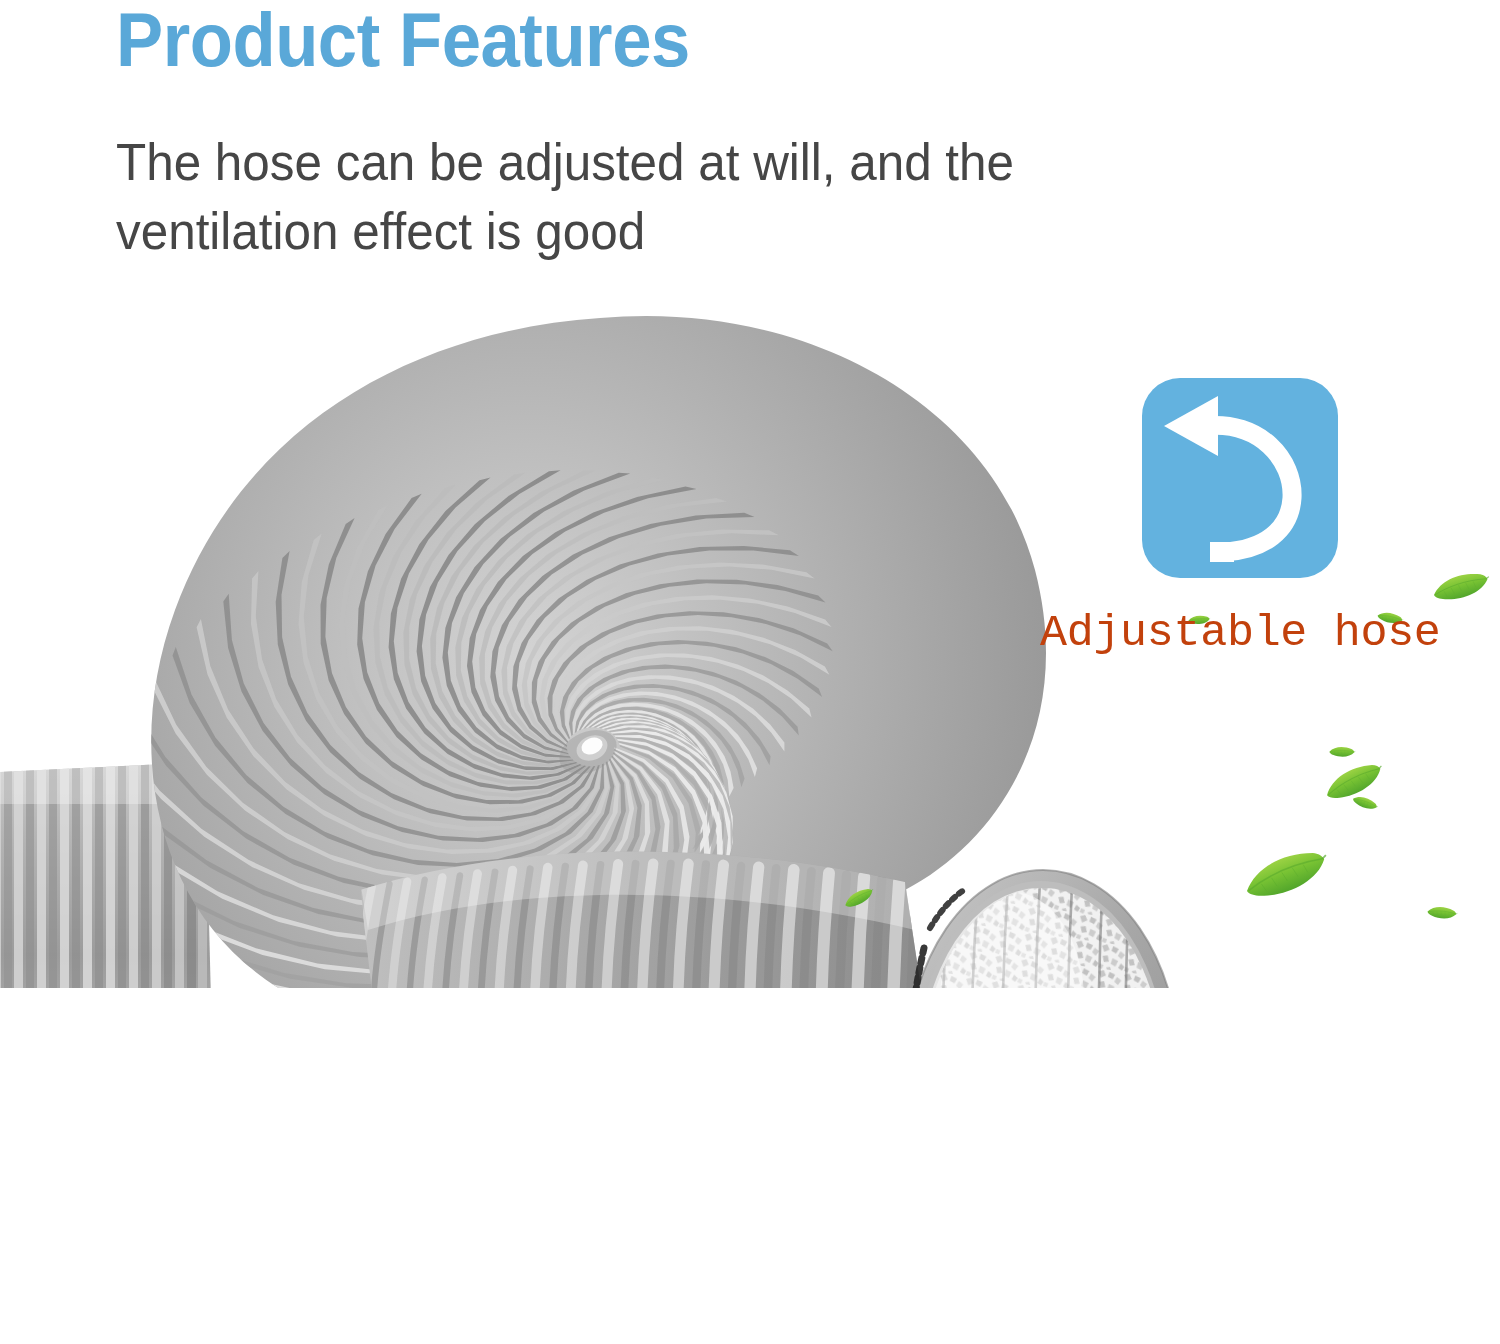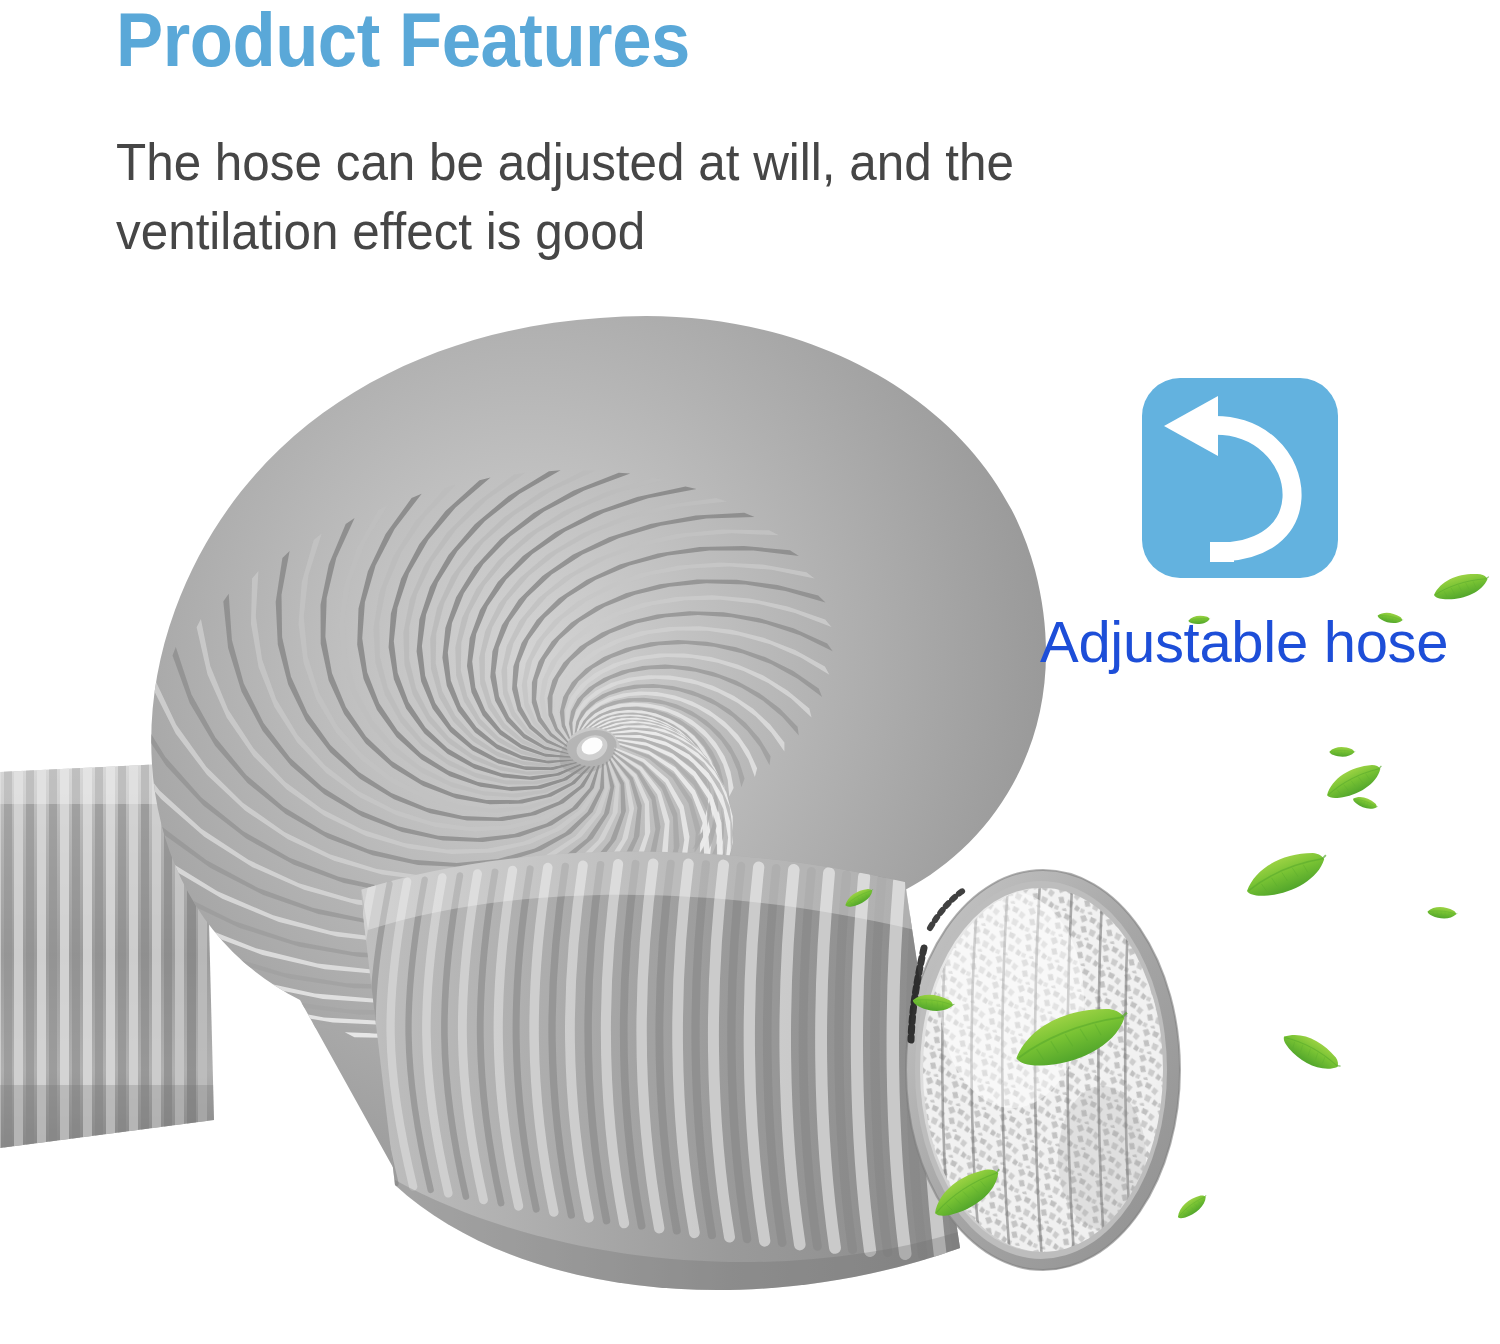--- a/index.html
+++ b/index.html
@@ -4,21 +4,21 @@
 <title>Product Features — Adjustable Hose</title>
 <style>
   html, body {
     margin: 0;
     padding: 0;
     background: #ffffff;
   }
   #page {
     position: relative;
     width: 1500px;
-    height: 1344px;
+    height: 988px;
     background: #ffffff;
     overflow: hidden;
     font-family: "Liberation Sans", "DejaVu Sans", sans-serif;
   }
 
   
   #title {
     position: absolute;
     left: 116px;
     top: 2px;
@@ -55,24 +55,24 @@
     height: 200px;
     background: #63B2DF;
     border-radius: 38px;
   }
   #feature-badge svg { display: block; width: 100%; height: 100%; }
 
   #feature-label {
     position: absolute;
     left: 1040px;
     top: 608px;
-    font-family: Liberation Sans, sans-serif;
-    font-size: 58px;
+    font-family: Liberation Mono, monospace;
+    font-size: 45px;
     font-weight: 400;
-    color: #1d4ed8;
+    color: #c2410c;
     white-space: nowrap;
     letter-spacing: -0.3px;
   }
 
   
   #hose-art {
     position: absolute;
     left: 0;
     top: 0;
     width: 1500px;

